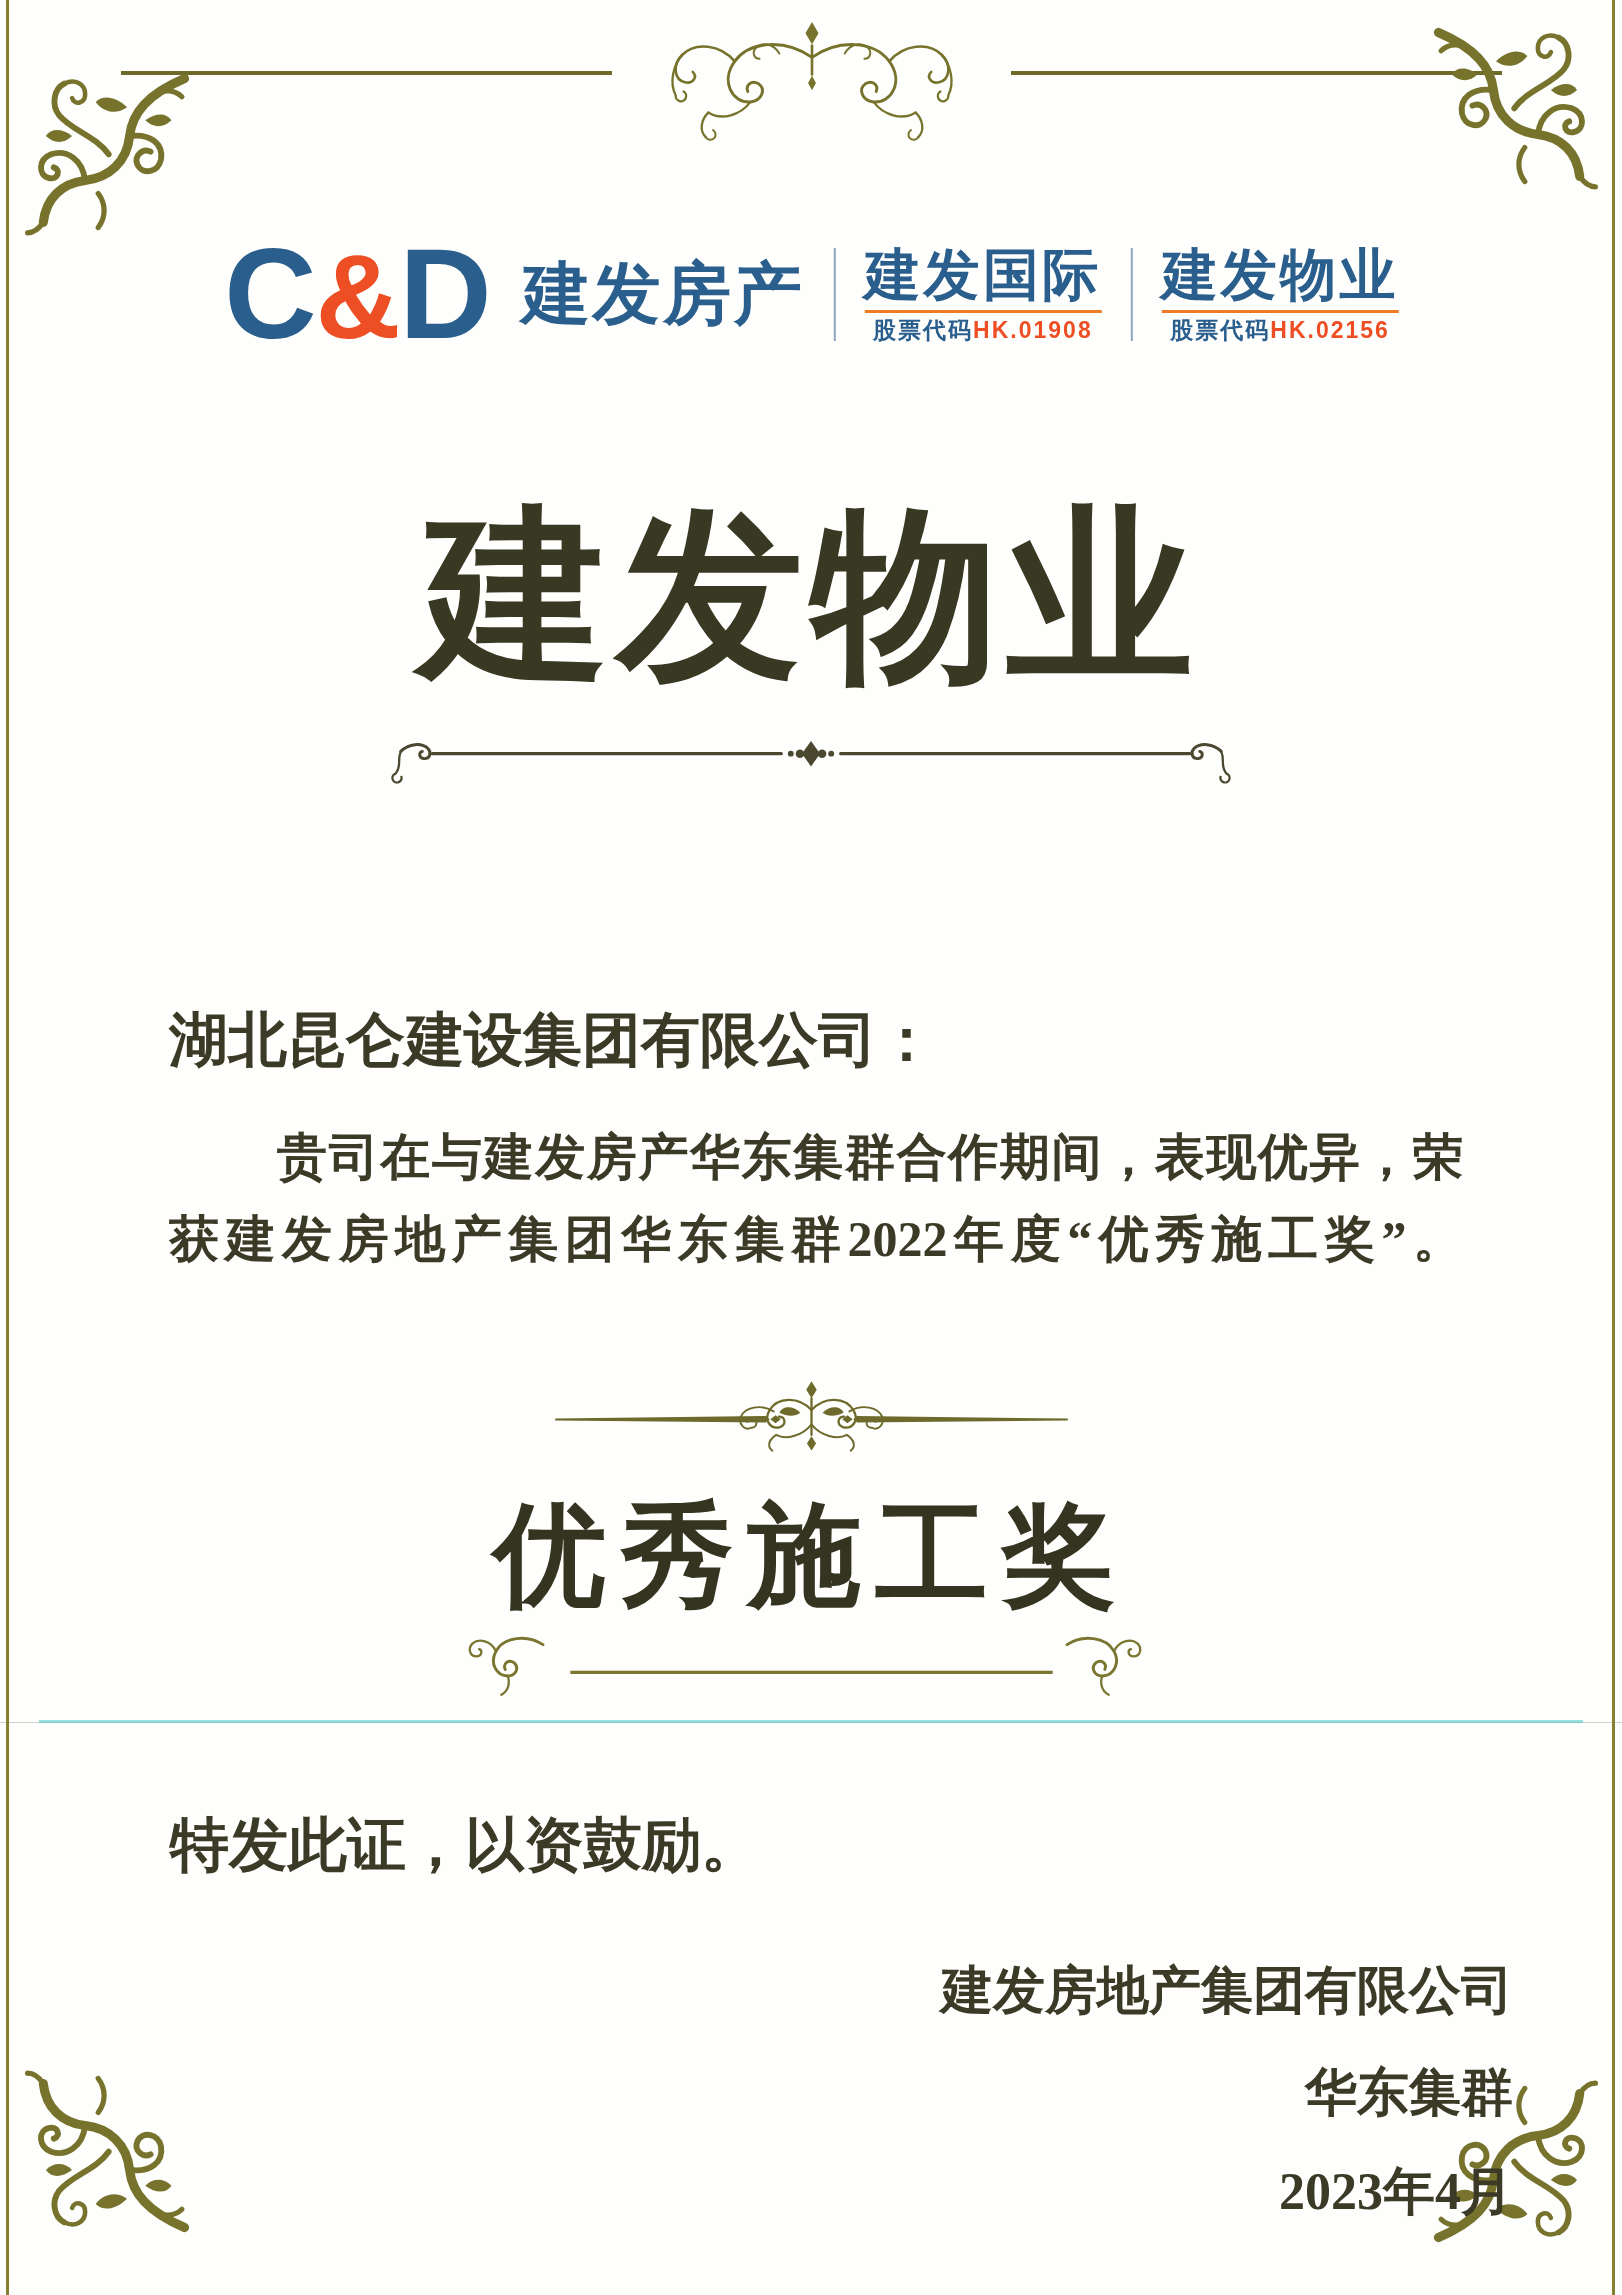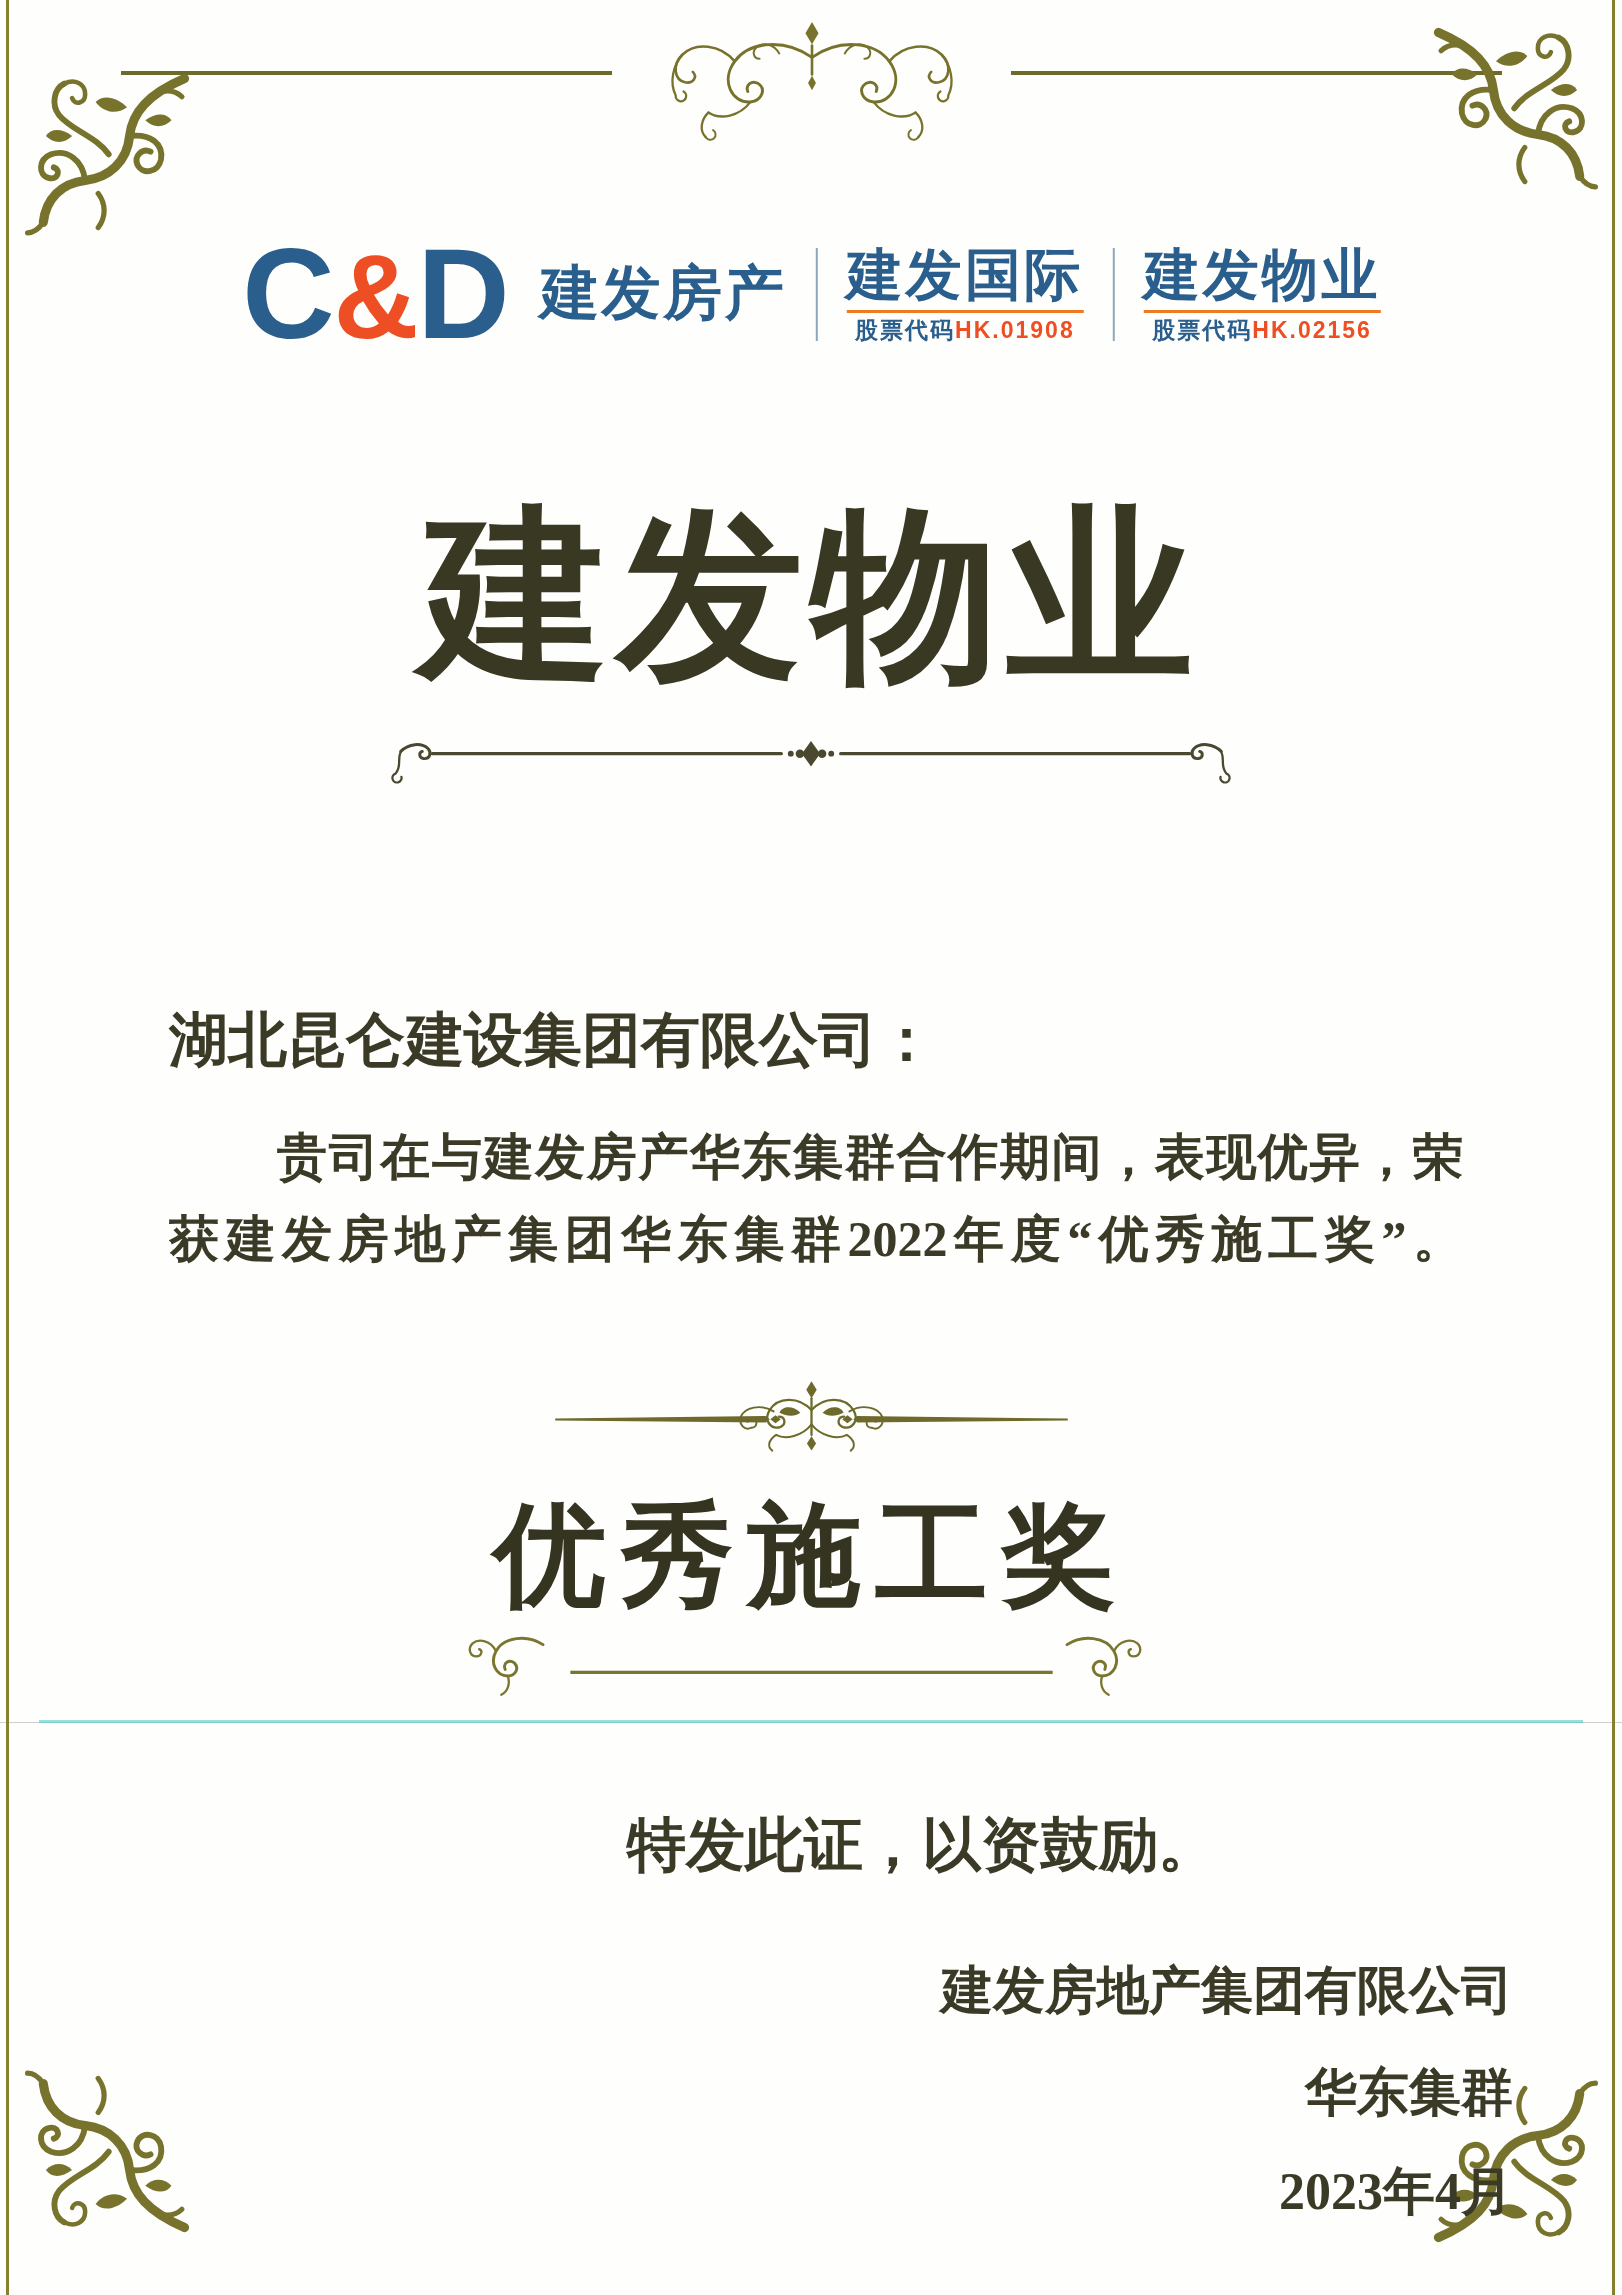--- a/index.html
+++ b/index.html
@@ -22,21 +22,21 @@
   .corner.br{left:1428px;top:2078px;transform:scale(-1,-1);}
   .top-ornament{position:absolute;left:622px;top:14.4px;width:380px;height:151px;}
   
   .logo-row{
     position:absolute;left:50%;top:230px;transform:translateX(-50%);
     display:flex;align-items:center;white-space:nowrap;
     font-family:"Liberation Sans","DejaVu Sans",sans-serif;
   }
   .cd-mark{font-weight:700;font-size:128px;line-height:1;letter-spacing:-3.9px;color:#2a5e8c;}
   .cd-mark .amp{color:#ee4e23;font-size:118px;padding:0 2.6px;}
-  .brand-zh{font-weight:700;font-size:59px;color:#2a5e8c;letter-spacing:2.6px;margin-left:34px;}
+  .brand-zh{font-weight:700;font-size:68px;color:#2a5e8c;letter-spacing:2.6px;margin-left:34px;}
   .logo-vdiv{width:2px;height:93px;background:#8fa6bc;margin:0 29px;}
   .sub-brand{display:flex;flex-direction:column;text-align:center;}
   .sub-name{font-weight:700;font-size:56px;color:#2a5e8c;letter-spacing:3.3px;line-height:1.05;}
   .sub-rule{height:3.3px;background:#ee7a23;margin:5.2px 0 5.9px 0;}
   .sub-stock{font-weight:700;font-size:23px;letter-spacing:2px;line-height:1;}
   .sub-stock .lbl{color:#2a5e8c;}
   .sub-stock .code{color:#ee4e23;}
   
   .title-zh{
     position:absolute;left:0;top:499px;width:1623px;text-align:center;
@@ -57,21 +57,21 @@
   
   .divider2{position:absolute;left:550px;top:1372px;width:523px;height:84px;}
   .award-name{
     position:absolute;left:0;top:1480px;width:1623px;text-align:center;
     font-size:113px;font-weight:700;letter-spacing:14.4px;color:#353420;white-space:nowrap;
   }
   .divider3{position:absolute;left:458px;top:1629px;width:694px;height:73px;}
   .scan-hairline{position:absolute;left:0;top:1722px;width:1623px;height:0.7px;background:rgba(120,120,120,0.35);}
   .scan-teal{position:absolute;left:39px;top:1720px;width:1544px;height:2.6px;background:rgba(64,199,195,0.55);}
   
-  .issue-line{position:absolute;left:170px;top:1813px;width:1047px;font-size:59px;font-weight:700;line-height:1.1;text-align:right;}
+  .issue-line{position:absolute;left:170px;top:1813px;width:1047px;font-size:59px;font-weight:700;line-height:1.1;}
   .sig-block{position:absolute;left:919px;top:1965px;width:594px;text-align:right;font-weight:700;}
   .sig-org{font-size:52px;line-height:1;}
   .sig-division{font-size:52px;line-height:1;margin-top:50px;}
   .sig-date{font-size:52px;line-height:1;margin-top:47px;}
 </style>
 </head>
 <body>
 
 <div class="page">
 

